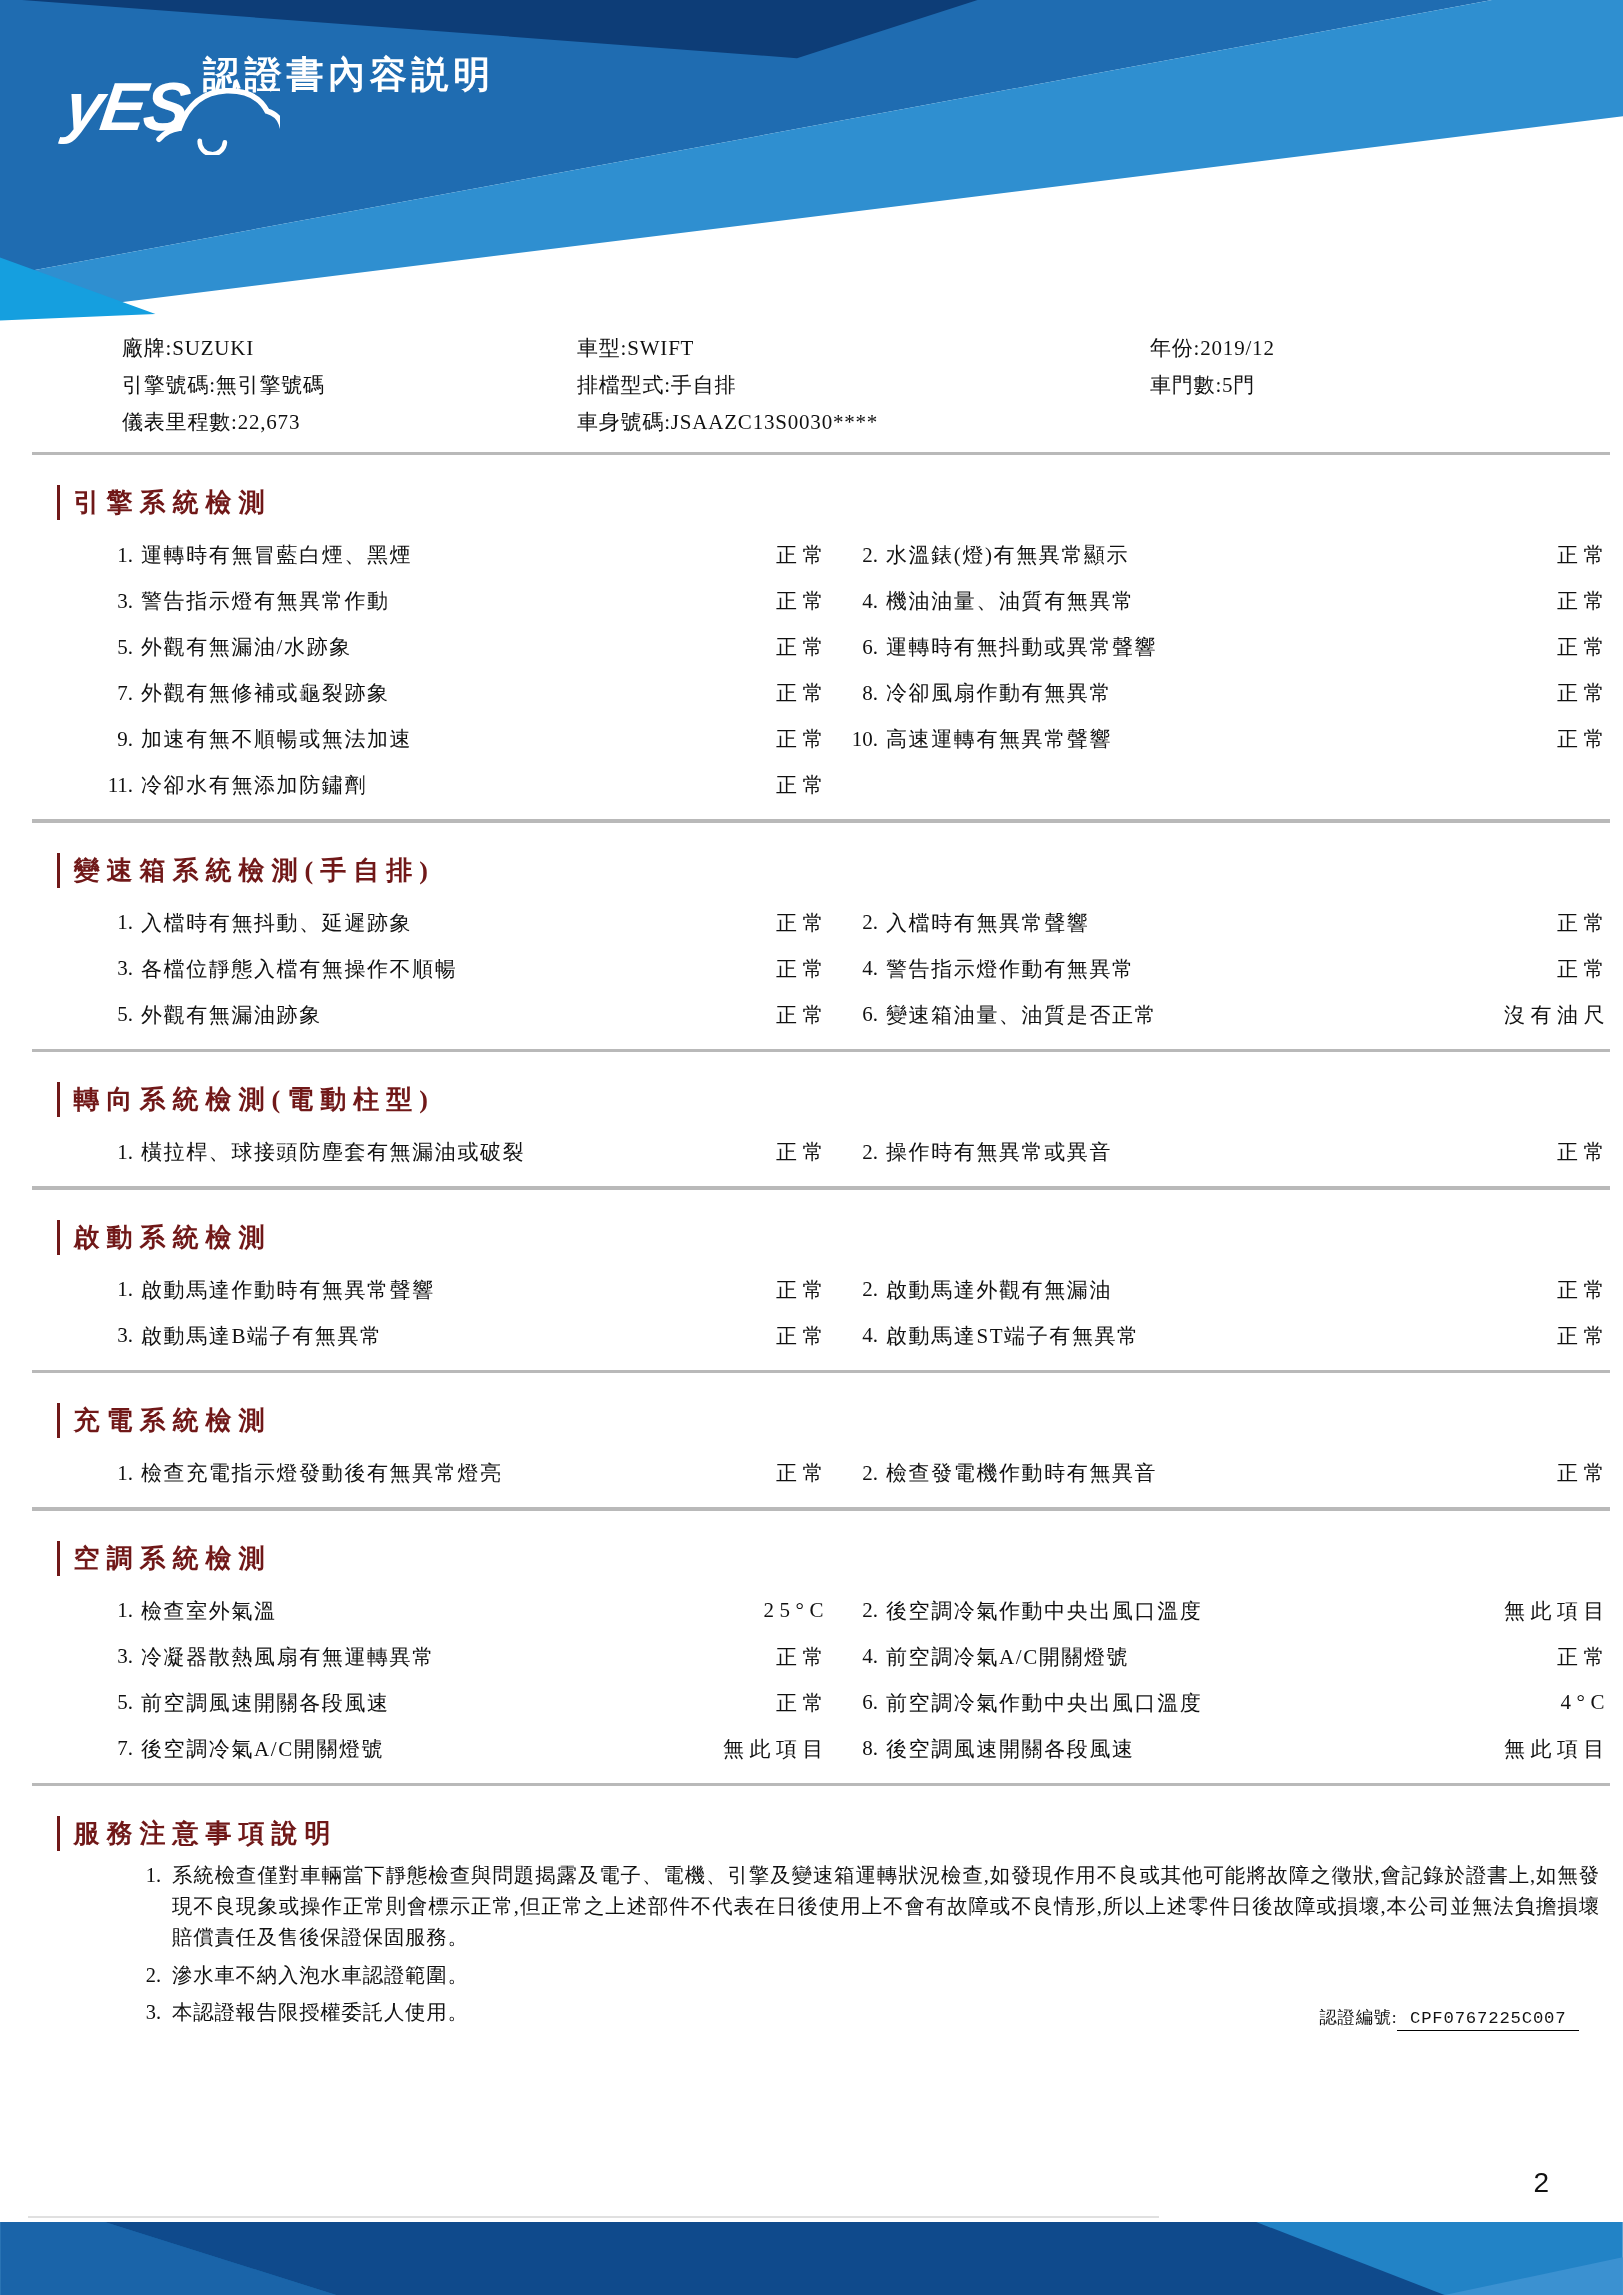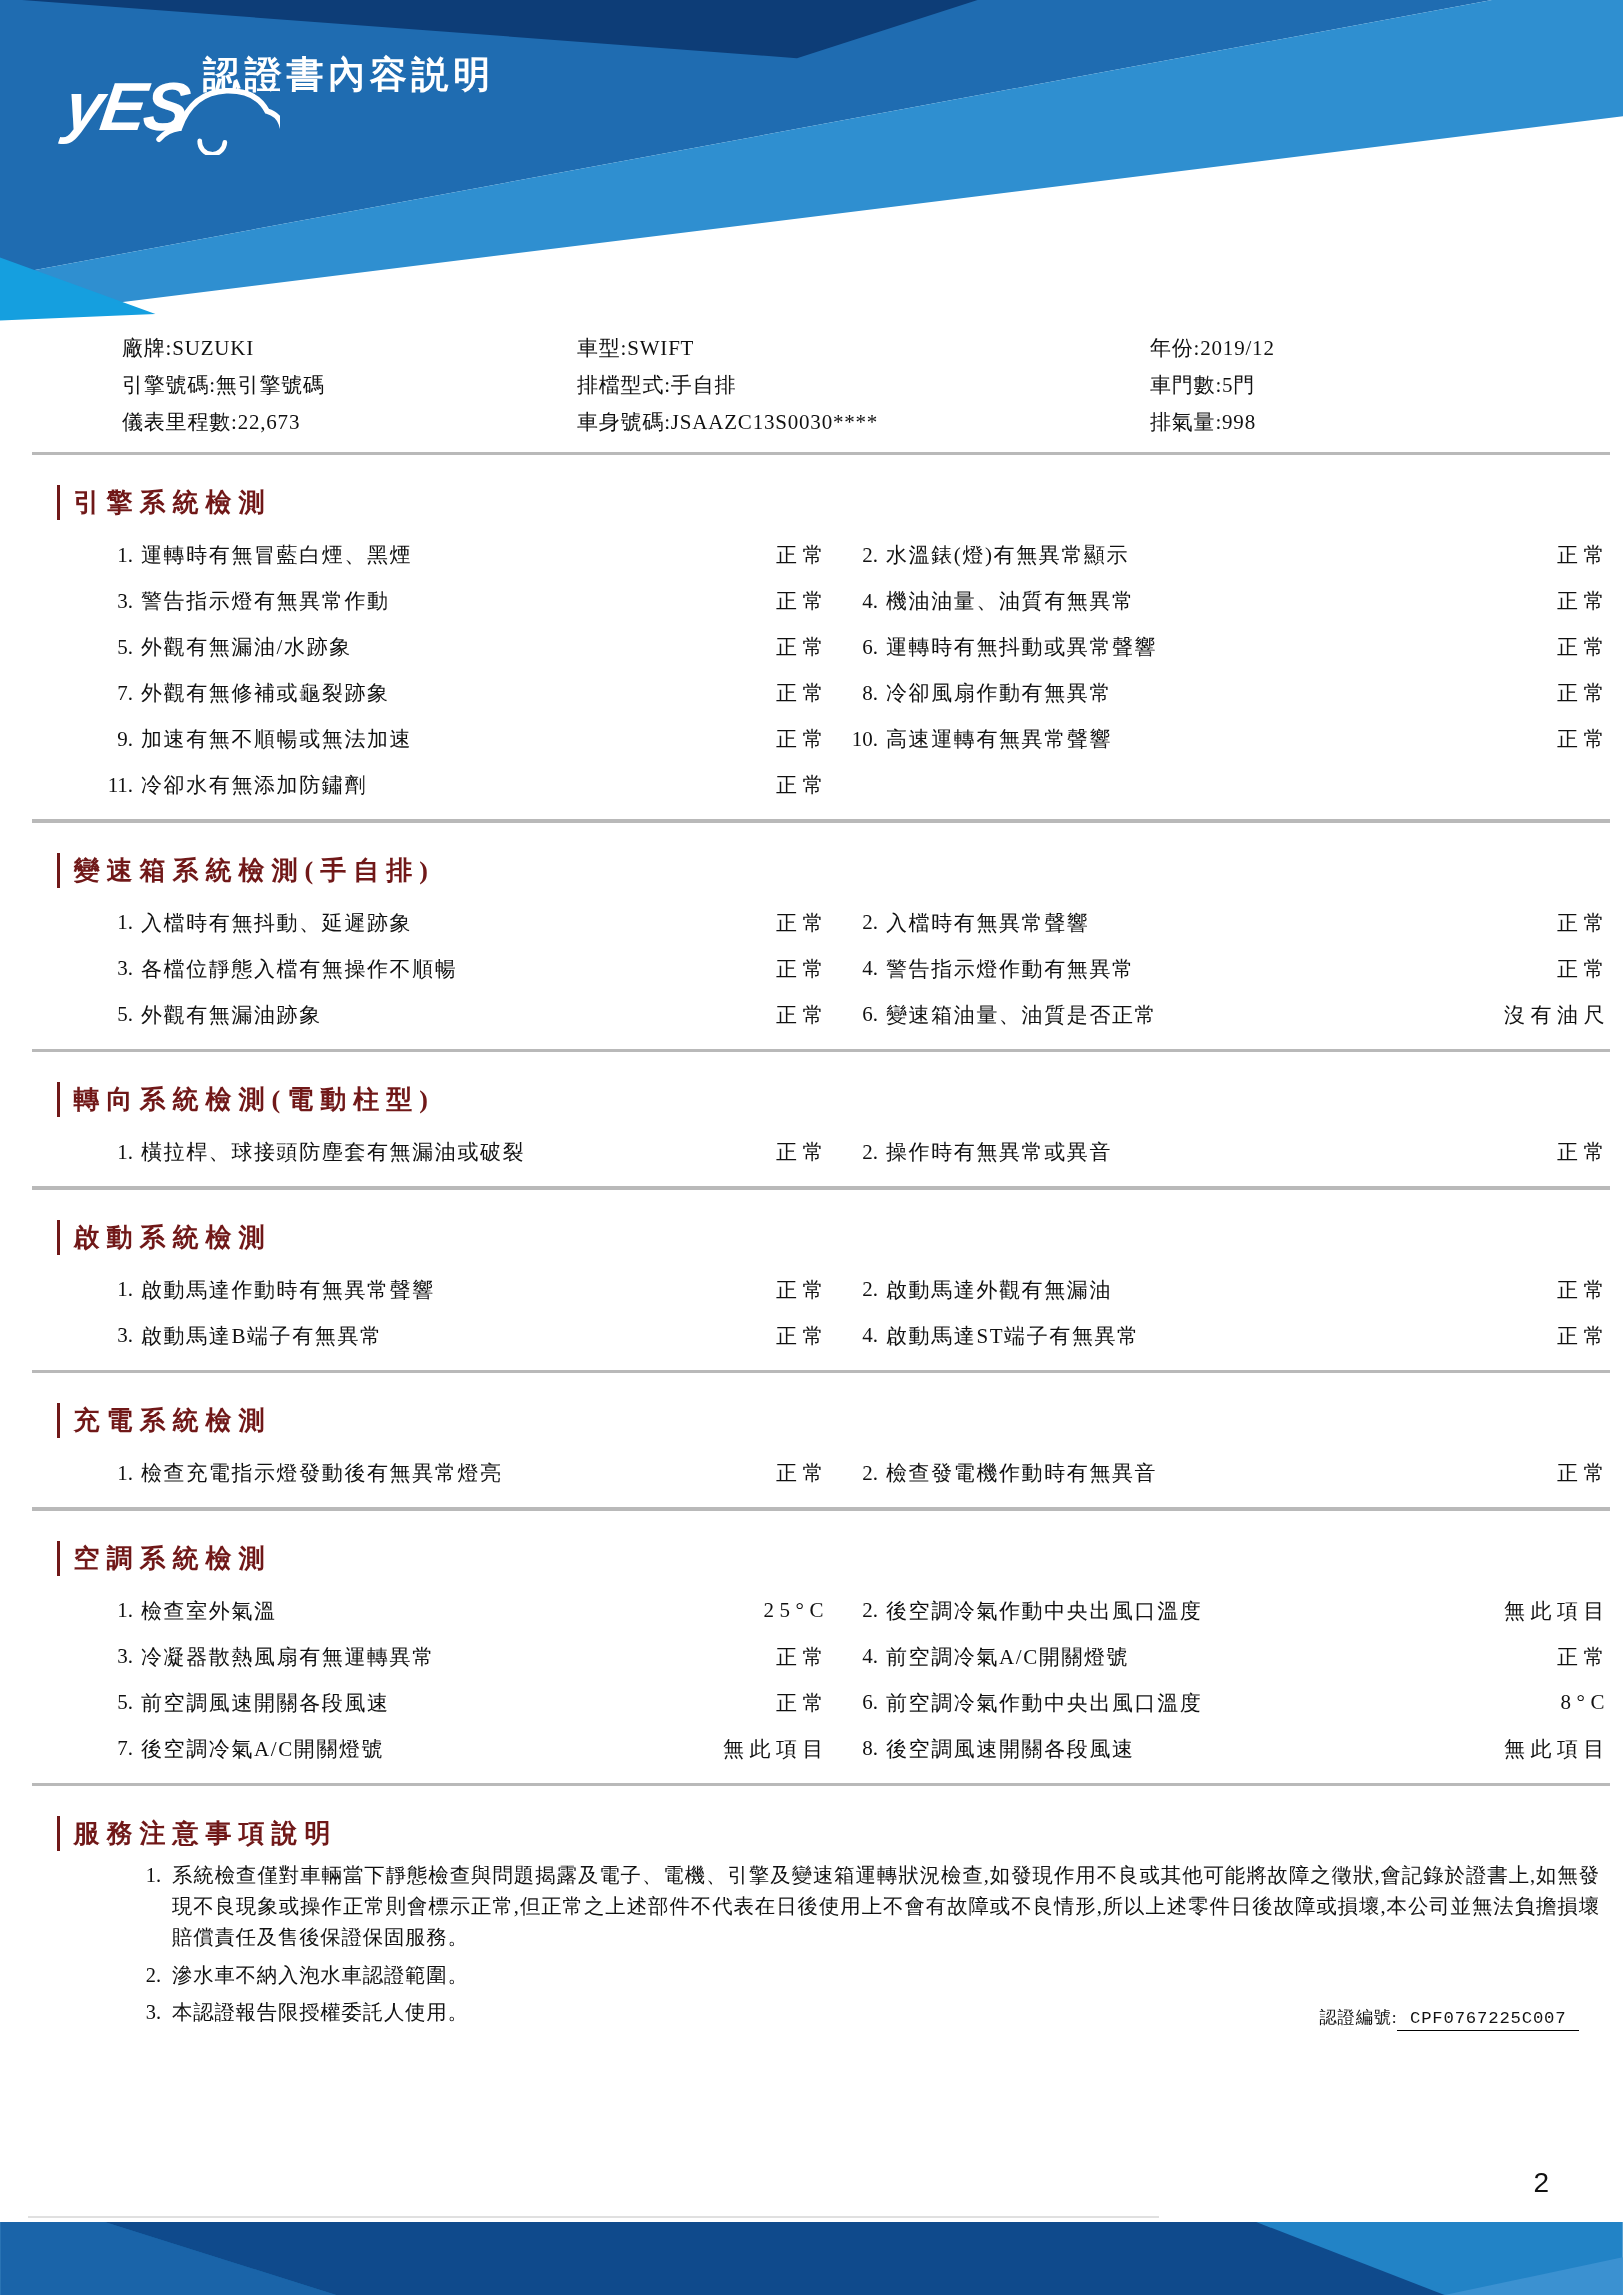--- a/index.html
+++ b/index.html
@@ -74,21 +74,20 @@
 
     <div class="info">
       <div><span>廠牌:</span><span>SUZUKI</span></div>
       <div><span>車型:</span><span>SWIFT</span></div>
       <div><span>年份:</span><span>2019/12</span></div>
       <div><span>引擎號碼:</span><span>無引擎號碼</span></div>
       <div><span>排檔型式:</span><span>手自排</span></div>
       <div><span>車門數:</span><span>5門</span></div>
       <div><span>儀表里程數:</span><span>22,673</span></div>
       <div><span>車身號碼:</span><span>JSAAZC13S0030****</span></div>
-      <div><span>排氣量:</span><span>998</span></div>
     </div>
     <div class="divider"></div>
 
     <div id="sections">
         <section class="insp-section">
           <div class="sec-title-row">
             <span class="sec-bar"></span>
             <h2 class="sec-title">引擎系統檢測</h2>
           </div>
           <div class="rows">
@@ -256,21 +255,21 @@
               <span class="c-no">4.</span>
               <span class="c-text">前空調冷氣A/C開關燈號</span>
               <span class="c-status">正常</span>
             </div>
             <div class="row">
               <span class="c-no">5.</span>
               <span class="c-text">前空調風速開關各段風速</span>
               <span class="c-status">正常</span>
               <span class="c-no">6.</span>
               <span class="c-text">前空調冷氣作動中央出風口溫度</span>
-              <span class="c-status">8°C</span>
+              <span class="c-status">4°C</span>
             </div>
             <div class="row">
               <span class="c-no">7.</span>
               <span class="c-text">後空調冷氣A/C開關燈號</span>
               <span class="c-status">無此項目</span>
               <span class="c-no">8.</span>
               <span class="c-text">後空調風速開關各段風速</span>
               <span class="c-status">無此項目</span>
             </div>
           </div>

